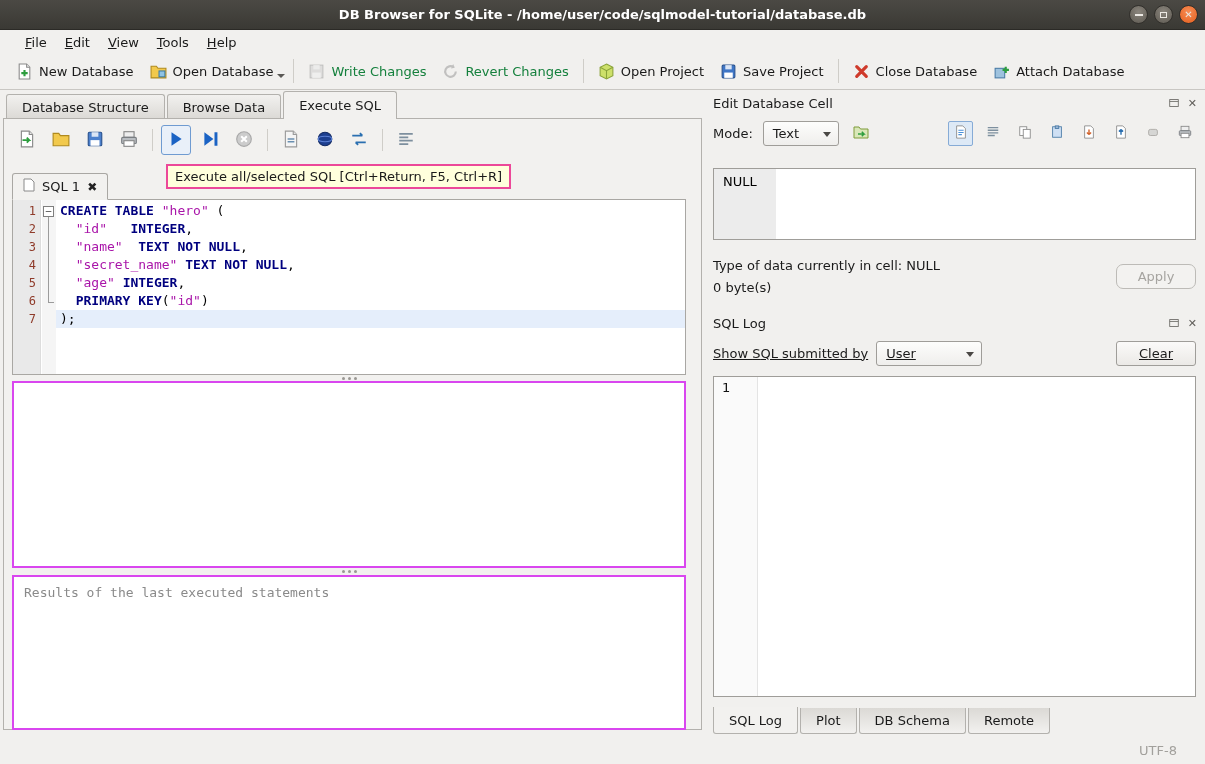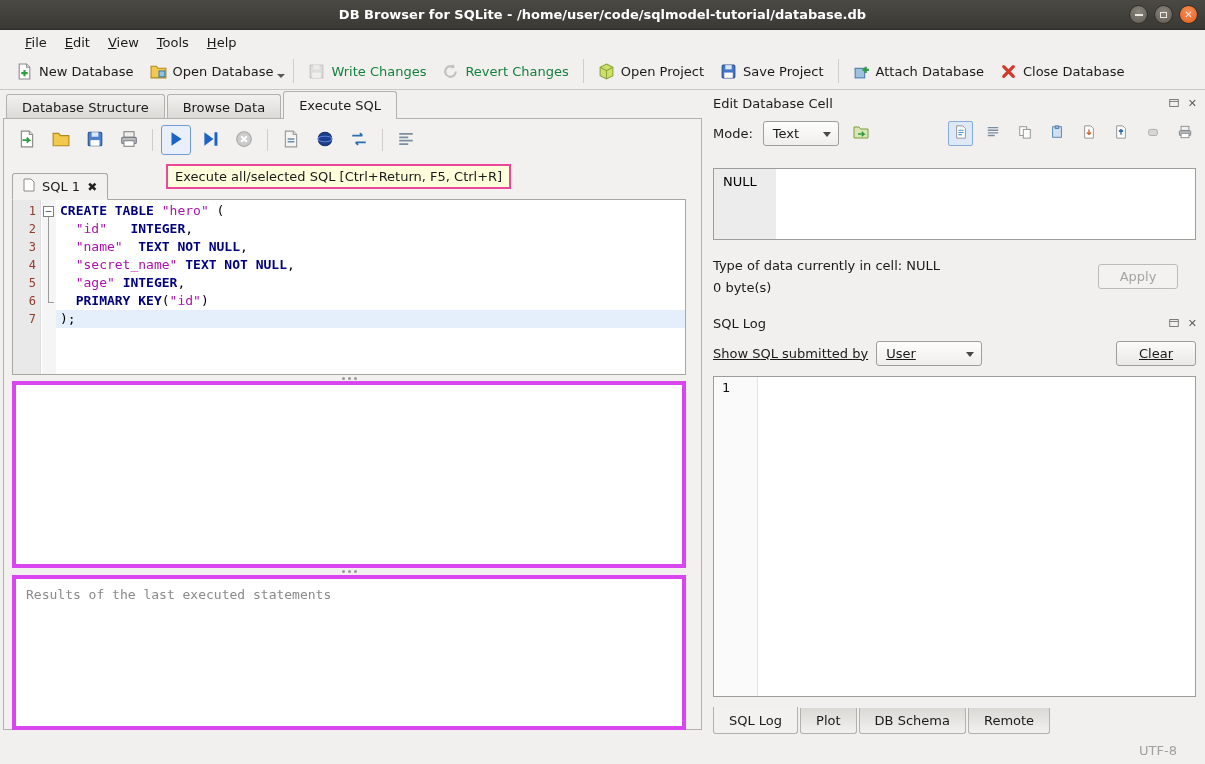--- a/index.html
+++ b/index.html
@@ -105,21 +105,21 @@
     font-family:"DejaVu Sans",sans-serif;
   }
   .code{ flex:1; white-space:pre; padding-left:4px; }
   .ed-row.current .code{ background:#e5eefb; }
   .kw{ color:#00007f; font-weight:bold; }
   .id{ color:#a915a9; }
   .pl{ color:#000000; }
   
   .grip{ position:absolute; left:8px; right:15px; height:5px; display:flex; align-items:center; justify-content:center; gap:3px; }
   .grip i{ width:3px; height:3px; border-radius:50%; background:#9a9894; }
-  .panel-box{ position:absolute; left:8px; right:15px; border:4px solid #d946ef; background:#ffffff; }
+  .panel-box{ position:absolute; left:8px; right:15px; border:2px solid #d946ef; background:#ffffff; }
   .results-msg{
     font-family:"DejaVu Sans Mono","Liberation Mono",monospace; font-size:13px;
     color:#8a8a8a; padding:8px 10px;
   }
   
   .right-pane{ position:absolute; left:706px; top:90px; width:499px; height:646px; }
   .dock-header{ position:absolute; left:7px; right:8px; height:18px; display:flex; align-items:center;gap:31px; }
   .dock-title{ flex:1; }
   .dock-icons{ display:flex; gap:8px; align-items:center; }
   .dock-float svg{ display:block; }
@@ -147,21 +147,21 @@
     padding:5px 0 0 9px; color:#000;
   }
   .cell-type{ position:absolute; left:7px; top:168px; }
   .cell-size{ position:absolute; left:7px; top:190px; }
   .btn{
     height:25px; min-width:80px; padding:0 14px; border-radius:3px;
     background:linear-gradient(#fbfaf9,#ebe9e6); border:1px solid #9f9d99;
     font-size:13px; font-family:inherit; color:#1a1a1a;
   }
   .btn.disabled{ color:#a6a4a0; border-color:#bdbbb7; background:#f3f2f0; }
-  .apply-btn{ position:absolute; right:27px; top:174px; }
+  .apply-btn{ position:absolute; right:9px; top:174px;border-radius:7px; }
   .log-header{ top:224px; }
   .filter-row{ position:absolute; left:7px; right:9px; top:248px; height:30px; display:flex; align-items:center; gap:8px;text-decoration:underline; }
   .clear-btn{ margin-left:auto; }
   .log-box{
     position:absolute; left:7px; right:9px; top:286px; height:321px;
     border:1px solid #9f9d99; background:#ffffff;
   }
   .log-gutter{
     position:absolute; left:0; top:0; bottom:0; width:44px; background:#fafafa;
     border-right:1px solid #e4e4e4; padding:3px 0 0 8px; color:#111;
@@ -266,33 +266,33 @@
             <rect x="5" y="2" width="6" height="4" fill="#dce6f5"></rect>
             <rect x="4" y="9" width="8" height="5" fill="#ffffff"></rect>
           </svg>
         </span>
       <span class="tlabel">Save Project</span>
     </div>
     <div class="tsep"></div>
     <div class="tbtn">
       <span class="ticon">
           <svg width="17" height="17" viewBox="0 0 16 16">
+            <path d="M3.5 3.5l9 9M12.5 3.5l-9 9" stroke="#cf3a2b" stroke-width="3" stroke-linecap="round"></path>
+          </svg>
+        </span>
+      <span class="tlabel">Close Database</span>
+    </div>
+    <div class="tbtn">
+      <span class="ticon">
+          <svg width="17" height="17" viewBox="0 0 16 16">
             <rect x="2" y="5" width="9" height="9" fill="#9ec2de" stroke="#4a7ba6"></rect>
             <path d="M12 3.5v6M9 6.5h6" stroke="#2e9e3f" stroke-width="2"></path>
           </svg>
         </span>
       <span class="tlabel">Attach Database</span>
-    </div>
-    <div class="tbtn">
-      <span class="ticon">
-          <svg width="17" height="17" viewBox="0 0 16 16">
-            <path d="M3.5 3.5l9 9M12.5 3.5l-9 9" stroke="#cf3a2b" stroke-width="3" stroke-linecap="round"></path>
-          </svg>
-        </span>
-      <span class="tlabel">Close Database</span>
     </div>
   </div>
 
   <div class="left-pane">
     <div class="main-tabs">
       <div class="tab">
           <span>Database Structure</span>
         </div>
       <div class="tab">
           <span>Browse Data</span>

